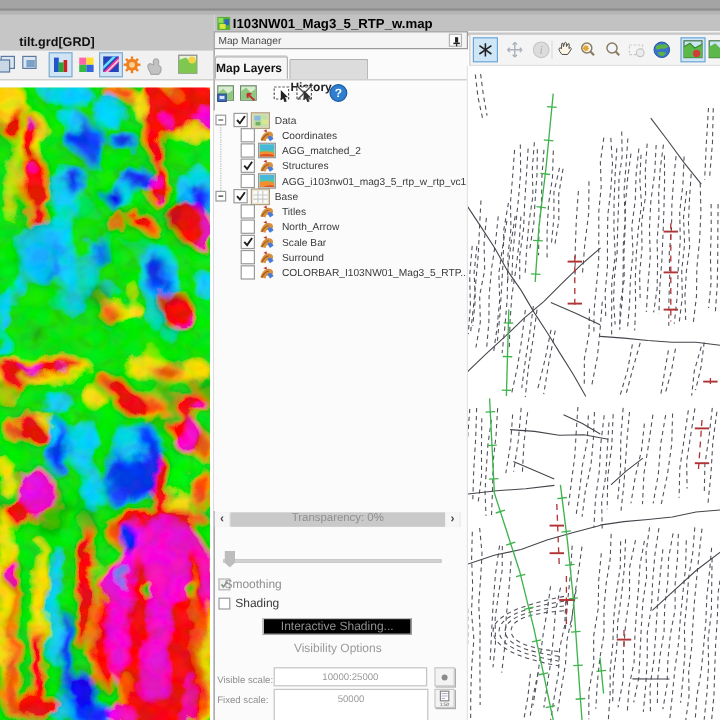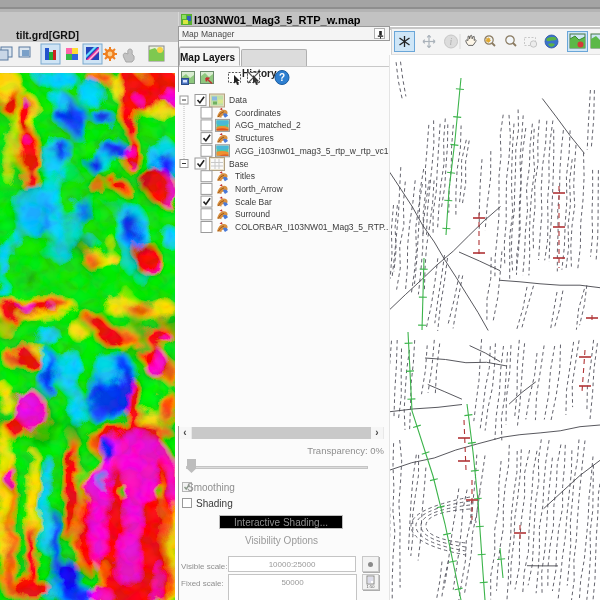--- a/index.html
+++ b/index.html
@@ -635,21 +635,21 @@
     </g>
 <text x="57" y="138.0" font-family="Liberation Sans" font-size="8.5" fill="#3a3a3a">COLORBAR_I103NW01_Mag3_5_RTP...</text>
 </svg>
 
 <div class="abs" style="left:179px;top:427px;width:205px;height:12px;background:#e8e8e8">
   <div class="abs" style="left:0;top:0;width:12px;height:12px;background:#f6f6f6;color:#444;font:bold 10px 'Liberation Sans';text-align:center;line-height:11px">‹</div>
   <div class="abs" style="left:13px;top:0;width:179px;height:12px;background:#c9c9c9"></div>
   <div class="abs" style="left:192px;top:0;width:12px;height:12px;background:#f6f6f6;color:#444;font:bold 10px 'Liberation Sans';text-align:center;line-height:11px">›</div>
 </div>
 
-<div class="abs" style="left:179px;top:445px;width:205px;text-align:right;font:9.5px 'Liberation Sans';color:#8f8f8f">Transparency: 0%</div>
+<div class="abs" style="left:179px;top:426px;width:205px;text-align:center;font:9.5px 'Liberation Sans';color:#8f8f8f">Transparency: 0%</div>
 <div class="abs" style="left:186px;top:466px;width:182px;height:3px;background:#dcdcdc;border:1px solid #c4c4c4"></div>
 <div class="abs" style="left:187px;top:459px;width:9px;height:14px;background:#bdbdbd;clip-path:polygon(0 0,100% 0,100% 70%,50% 100%,0 70%)"></div>
 
 <div class="abs" style="left:182px;top:482px;width:10px;height:10px;border:1px solid #b5b5b5;background:#f2f2f2">
   <svg width="8" height="8" viewBox="0 0 8 8" style="position:absolute;left:0;top:0">
       <path d="M1.5 4 L3.2 6 L6.5 1.5" stroke="#8a998a" stroke-width="1.4" fill="none"></path>
     </svg>
 </div>
 <div class="abs" style="left:187px;top:482px;font:10px 'Liberation Sans';color:#8f8f8f">Smoothing</div>
 <div class="abs" style="left:182px;top:498px;width:10px;height:10px;border:1px solid #9a9a9a;background:#fff"></div>

